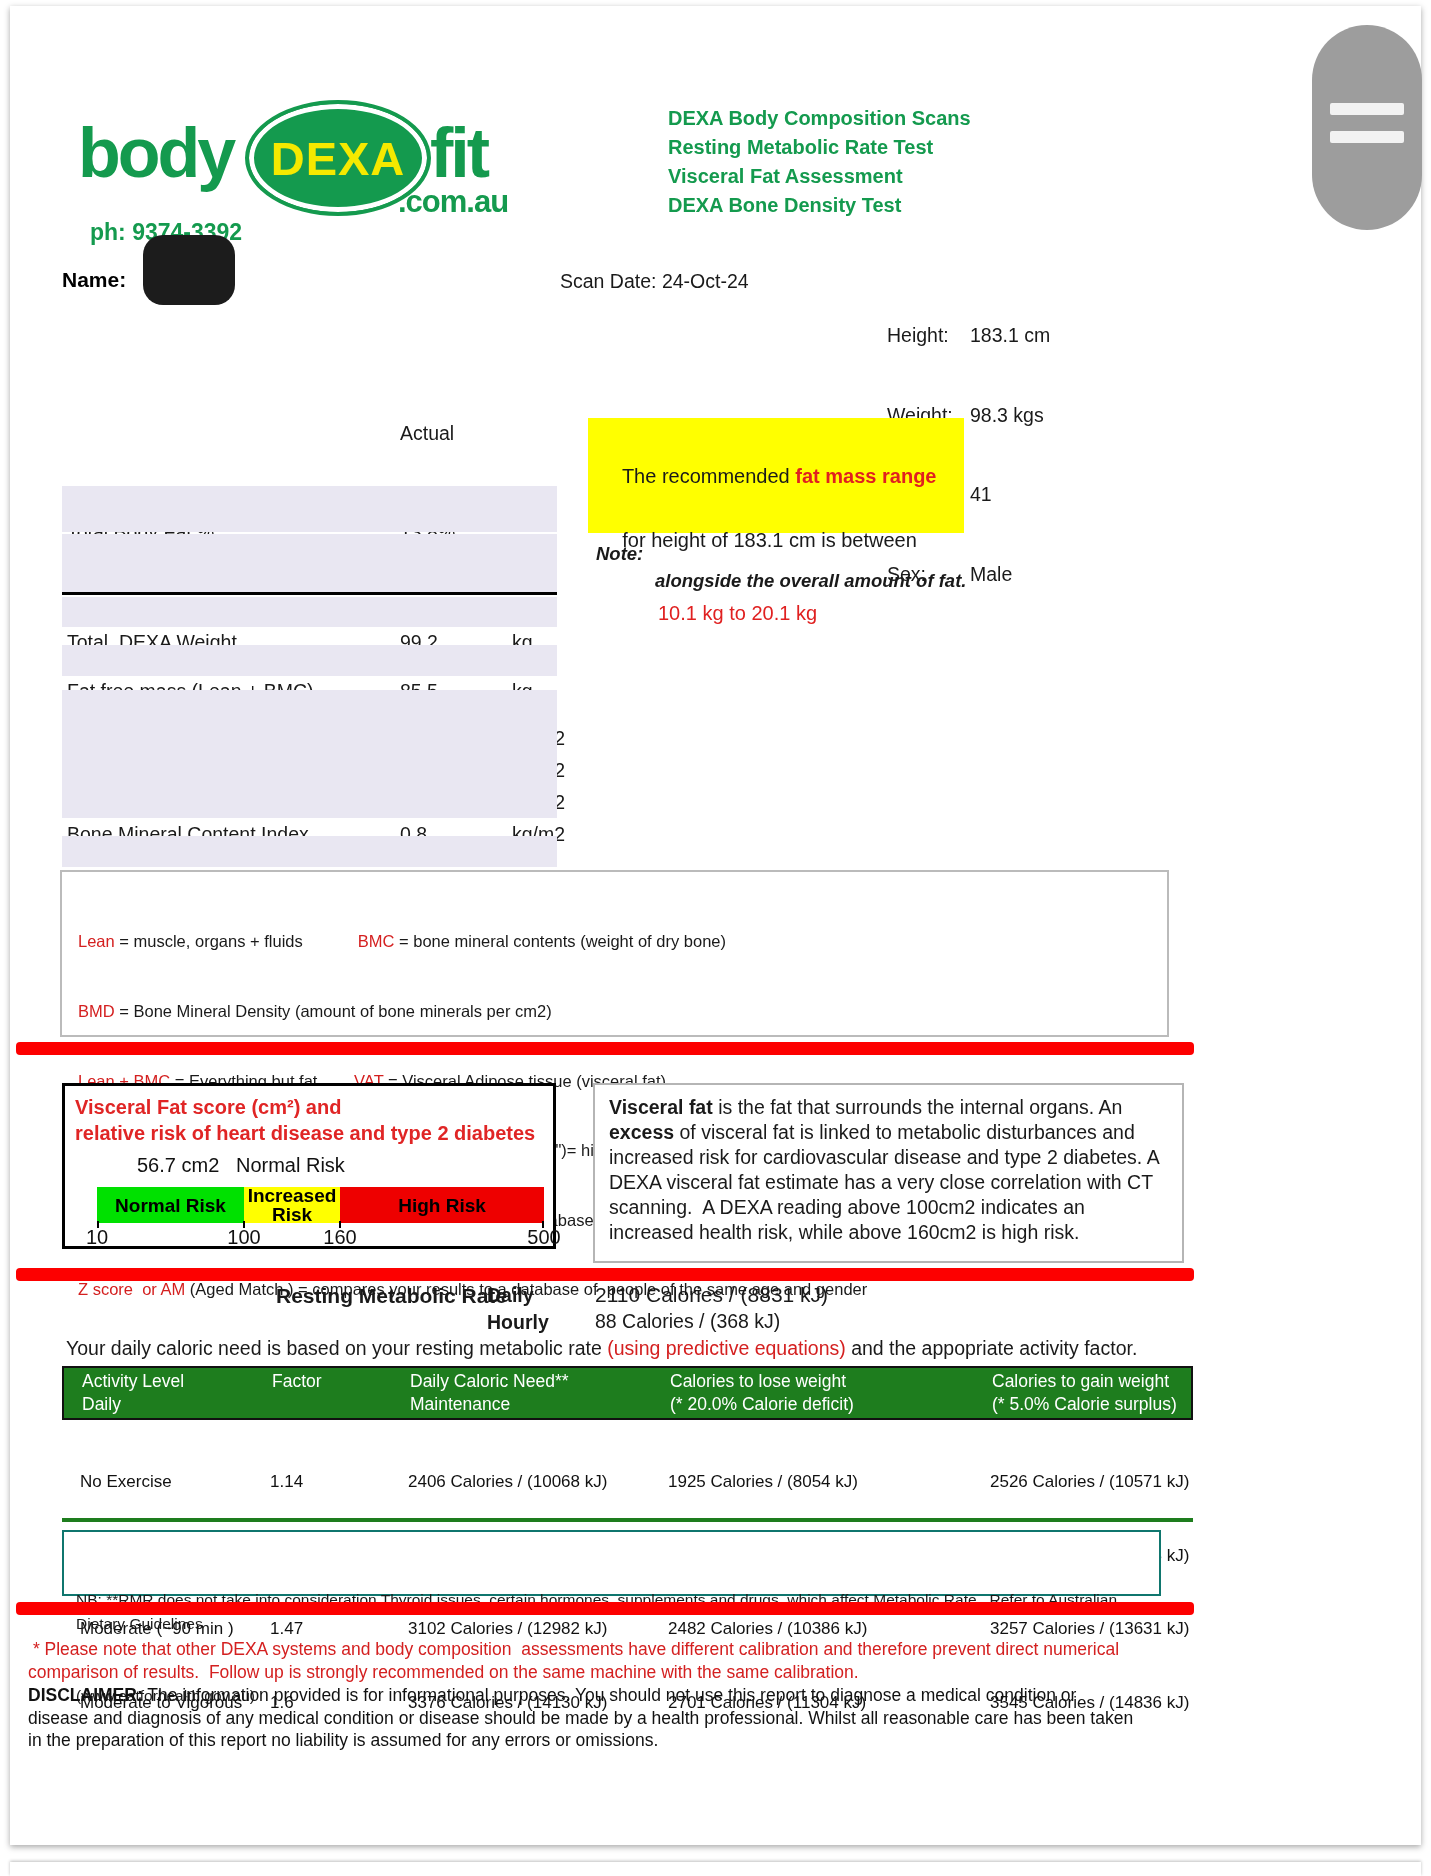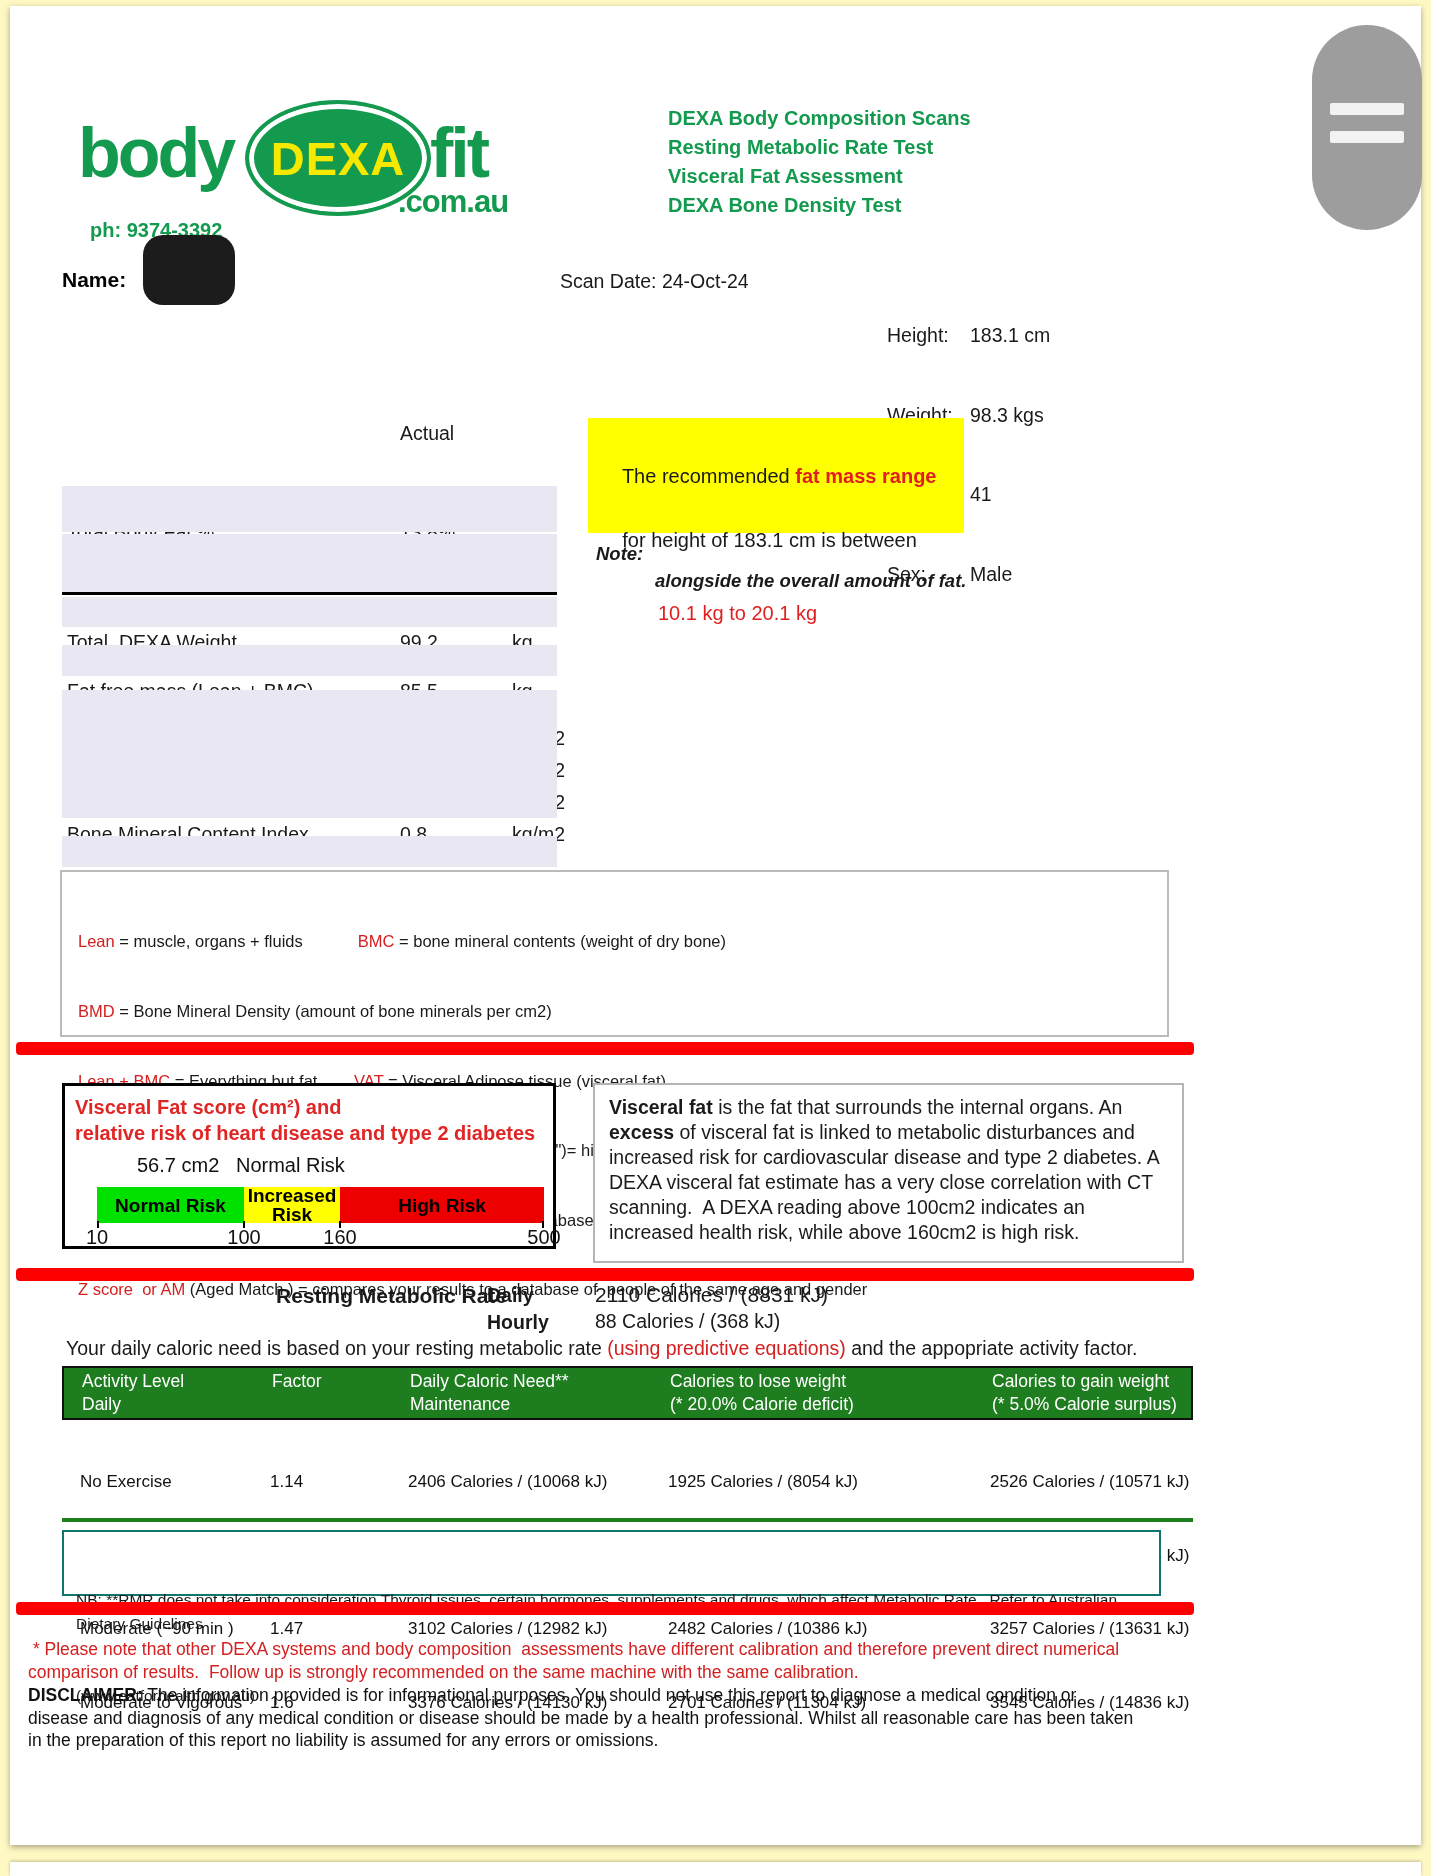--- a/index.html
+++ b/index.html
@@ -1,32 +1,32 @@
 <!DOCTYPE html>
 <html><head>
 <meta charset="utf-8">
 <style>
   html,body{margin:0;padding:0;background:#d8d8d8;}
-  #screen{position:relative;width:1431px;height:1876px;background:#fef9c3;overflow:hidden;
+  #screen{position:relative;width:1431px;height:1876px;background:#ffffff;overflow:hidden;
           font-family:"Liberation Sans",sans-serif;color:#1a1a1a;}
   .abs{position:absolute;}
   #page{left:10px;top:6px;width:1411px;height:1839px;background:#ffffff;
         box-shadow:0 2px 6px rgba(0,0,0,.35);}
   #page-fragment{left:10px;top:1862px;width:1411px;height:14px;background:#ffffff;
         box-shadow:0 -1px 3px rgba(0,0,0,.25);}
   
   #scroll-pill{left:1312px;top:25px;width:110px;height:205px;background:#9d9d9d;border-radius:55px;}
   #scroll-pill .bar{position:absolute;left:18px;width:74px;height:12px;background:#f2f2f2;border-radius:2px;}
   .logo-body{left:78px;top:118px;font-size:70px;font-weight:bold;letter-spacing:-3px;line-height:1;color:#149a4e;}
   .logo-fit{left:430px;top:118px;font-size:70px;font-weight:bold;letter-spacing:-3px;line-height:1;color:#149a4e;}
   .logo-oval{left:245px;top:100px;width:178px;height:108px;background:#149a4e;border:4px solid #149a4e;
              border-radius:50%;box-shadow:inset 0 0 0 5px #ffffff;display:flex;align-items:center;justify-content:center;}
   .logo-dexa{color:#f5e900;font-size:47px;font-weight:bold;letter-spacing:1px;}
   .logo-domain{left:398px;top:184px;font-size:31px;font-weight:bold;letter-spacing:-1px;color:#149a4e;}
-  .logo-phone{left:90px;top:219px;font-size:20px;font-weight:bold;color:#149a4e;}
+  .logo-phone{left:90px;top:219px;font-size:23px;font-weight:bold;color:#149a4e;}
   .services{left:668px;top:104px;font-size:20px;font-weight:bold;line-height:29px;color:#149a4e;}
   
   .name-label{left:62px;top:268px;font-size:21px;font-weight:bold;color:#000;}
   .redaction{left:143px;top:235px;width:92px;height:70px;background:#1c1c1c;border-radius:20px;}
   .scan-date{left:560px;top:270px;font-size:19.5px;}
   .stats{left:887px;top:269px;font-size:19.5px;line-height:26.5px;white-space:pre;}
   .stats .lbl{display:inline-block;width:83px;}
   
   .crow{left:62px;width:495px;background:#e9e7f2;font-size:19.5px;white-space:pre;}
   .crow .lab{position:absolute;left:5px;}

